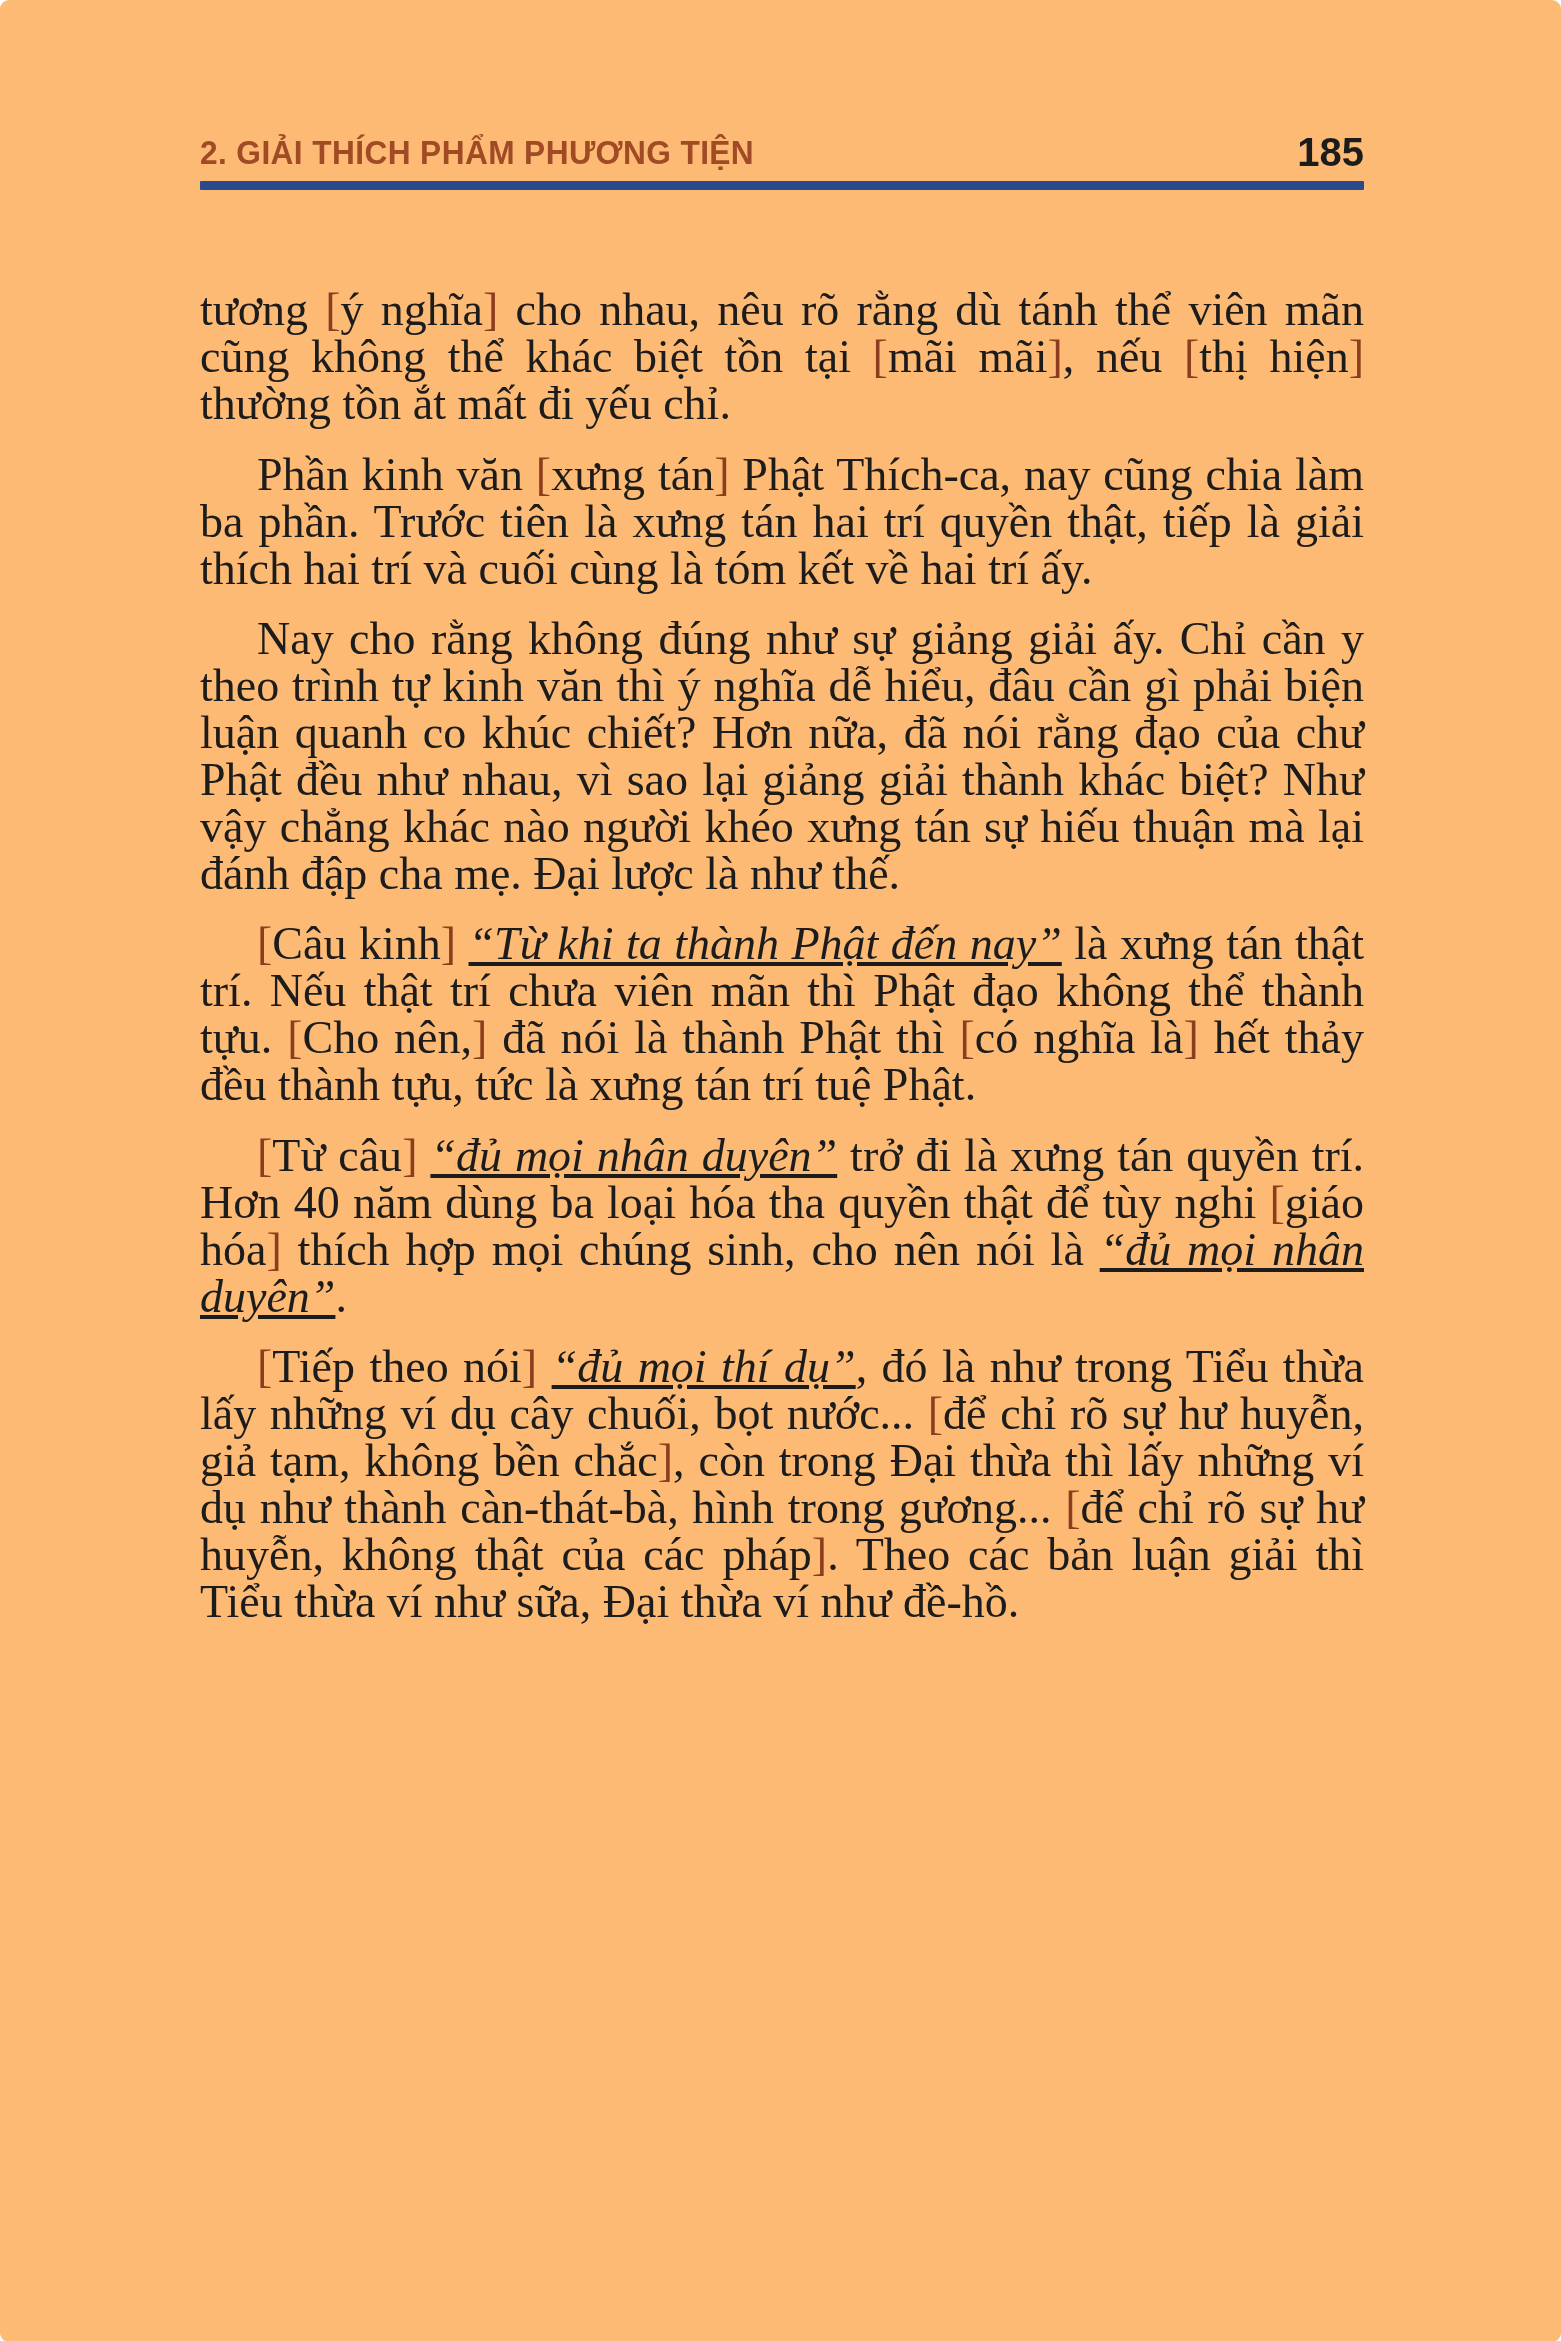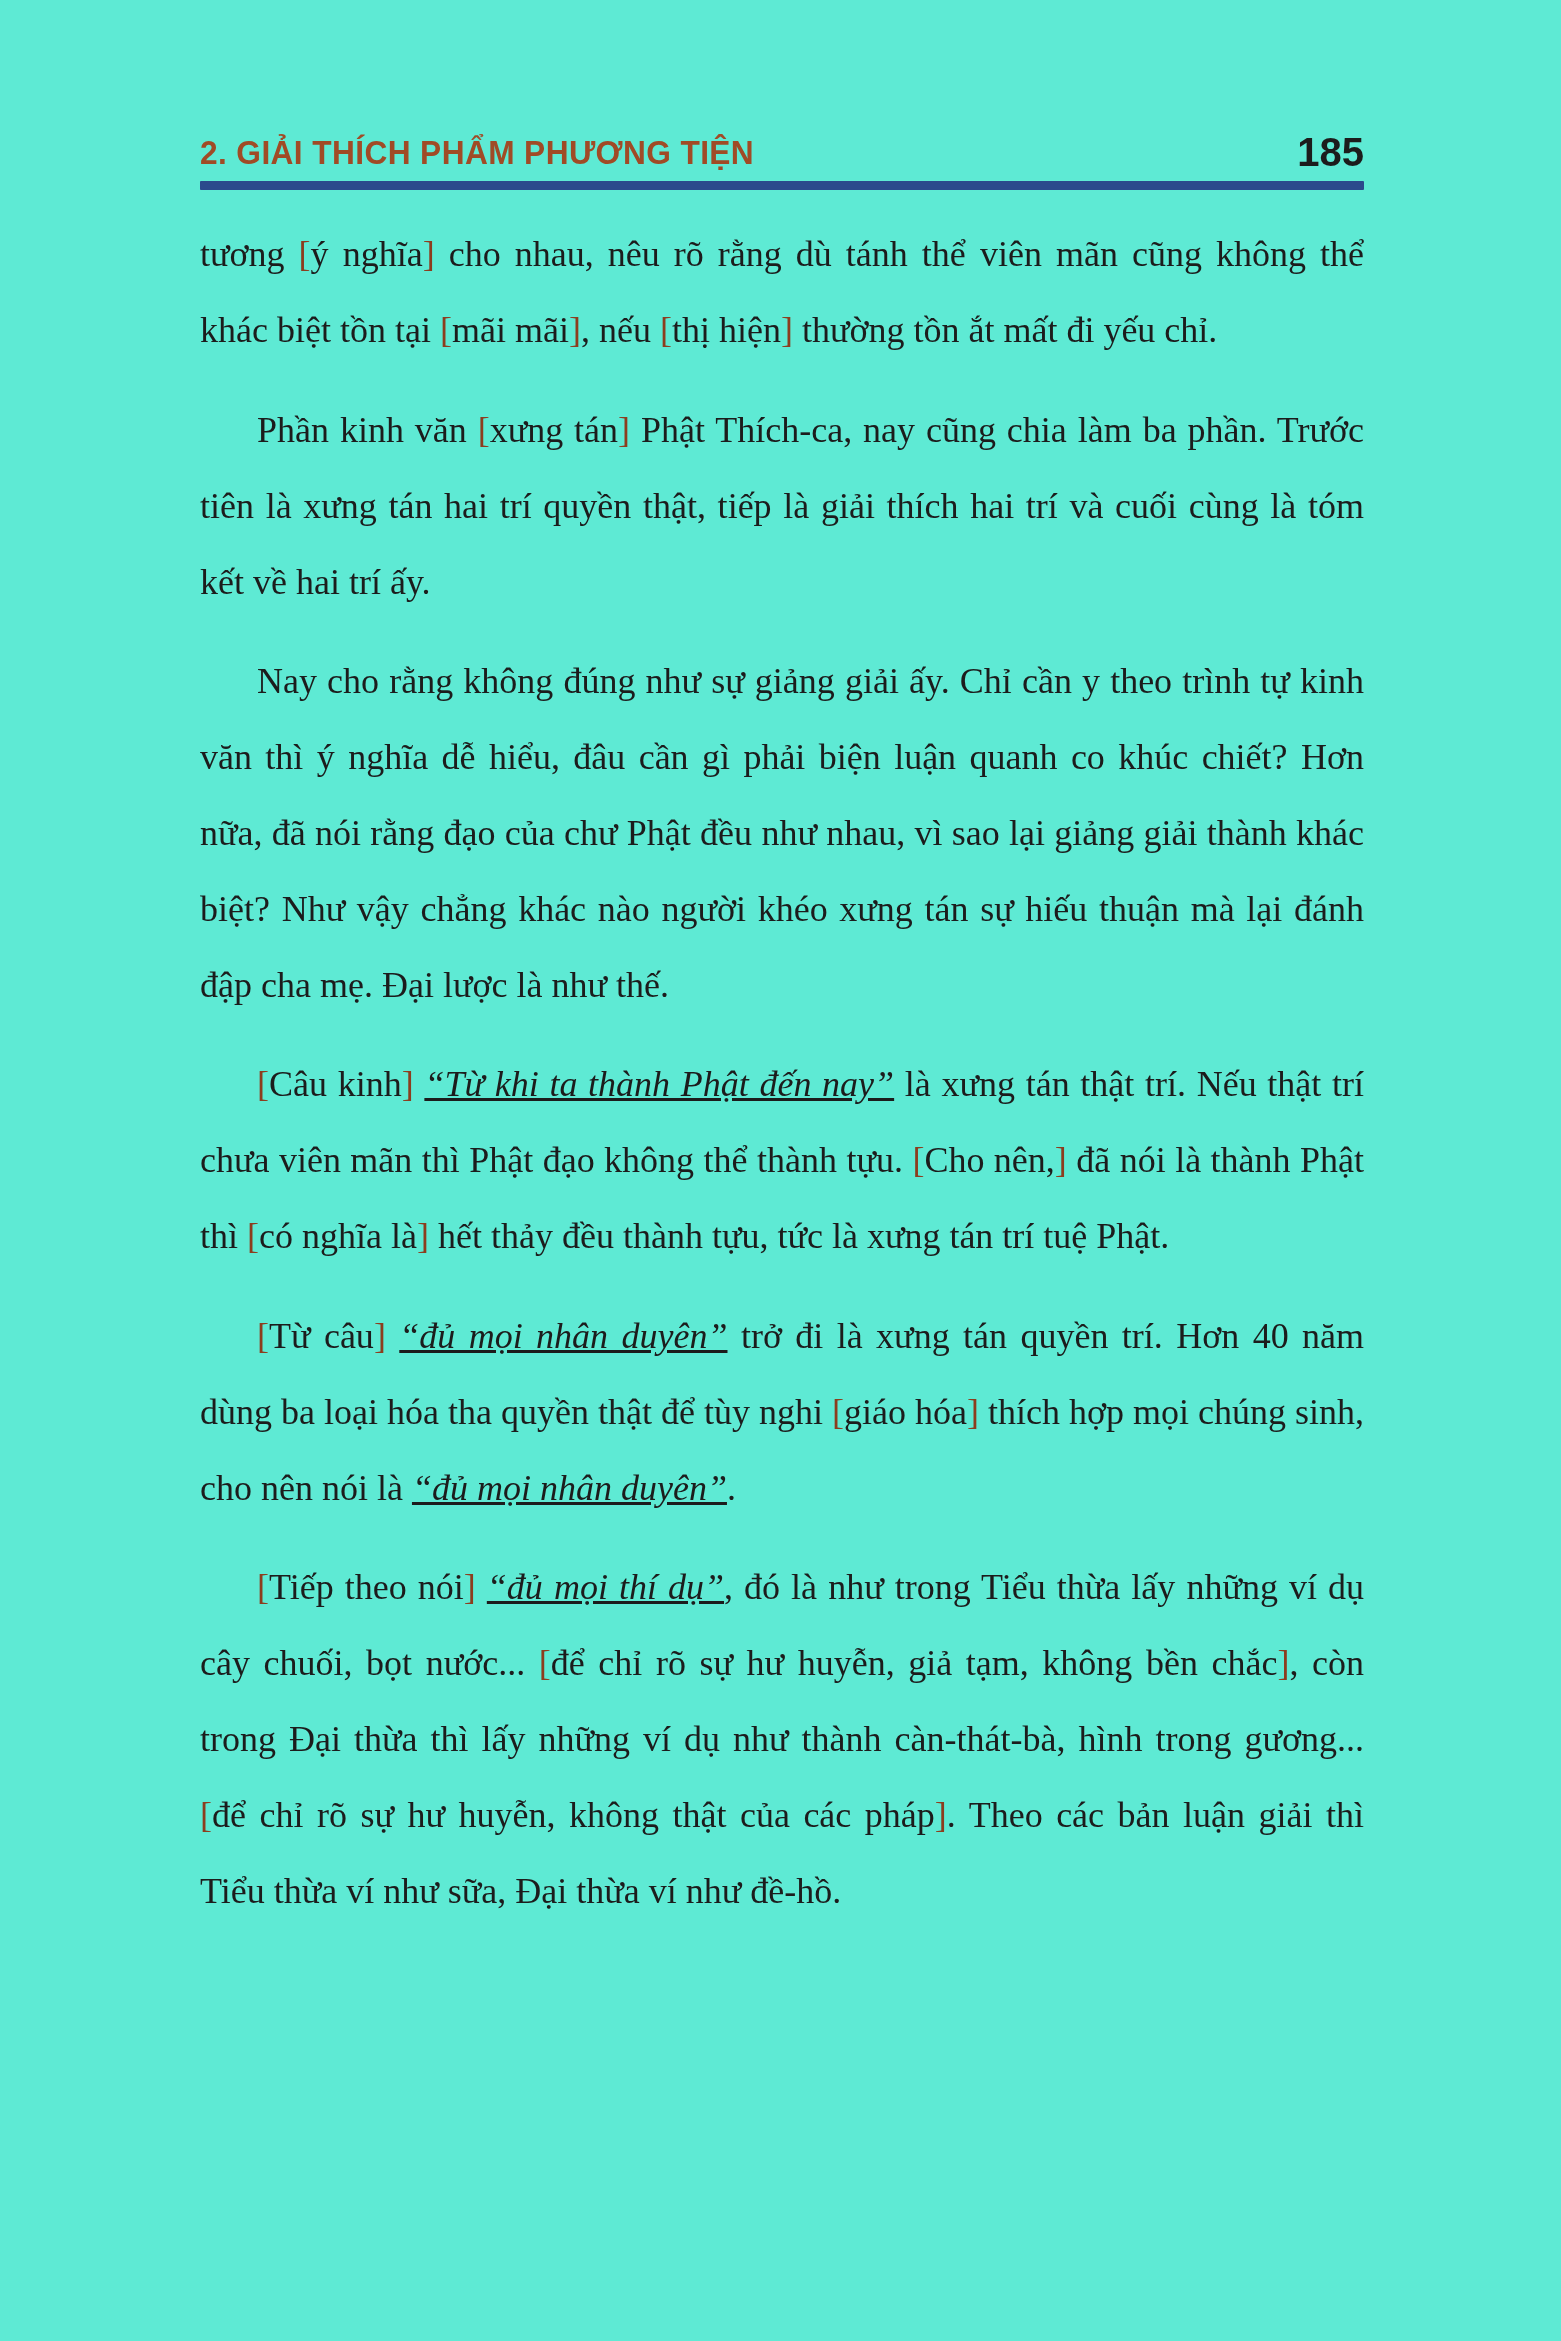--- a/index.html
+++ b/index.html
@@ -38,41 +38,41 @@
   .page-number {
     font-size: 40px;
     line-height: 1;
   }
   .header-rule {
     height: 9.5px;
     margin-top: 8.7px;
     border-radius: 0.9px;
   }
   .body-text {
-    margin-top: 26px;
-    font-size: 36px;
-    line-height: 76px;
+    margin-top: 96px;
+    font-size: 46px;
+    line-height: 47px;
     text-align: justify;
   }
   .para {
     margin: 0 0 23.4px 0;
   }
   .para.indent {
     text-indent: 57px;
   }
   .quote-italic {
     font-style: italic;
     text-decoration: underline;
   }
   
 </style>
 </head>
 <body>
 
-<div class="page" style="background: #5eead4;">
+<div class="page" style="background: #fdba74; border-radius: 9px;">
   <div class="content">
 
     <div class="running-head">
       <span class="chapter-title" style="color: rgb(160, 75, 38);">2. GIẢI THÍCH PHẨM PHƯƠNG TIỆN</span>
       <span class="page-number" style="color: rgb(28, 28, 28);">185</span>
     </div>
 
     <div class="header-rule" style="background: rgb(43, 74, 140);"></div>
 
     <div class="body-text" style="color: rgb(28, 28, 28);">

